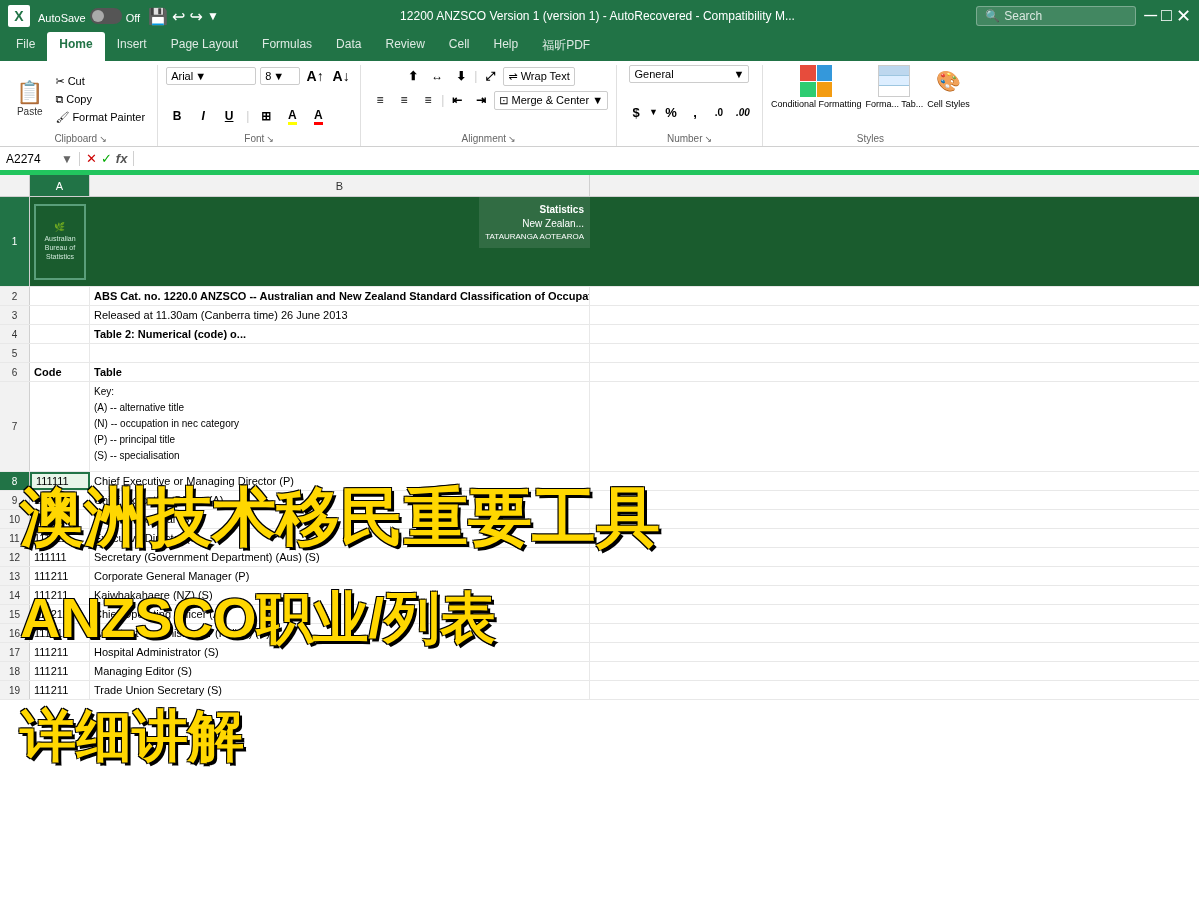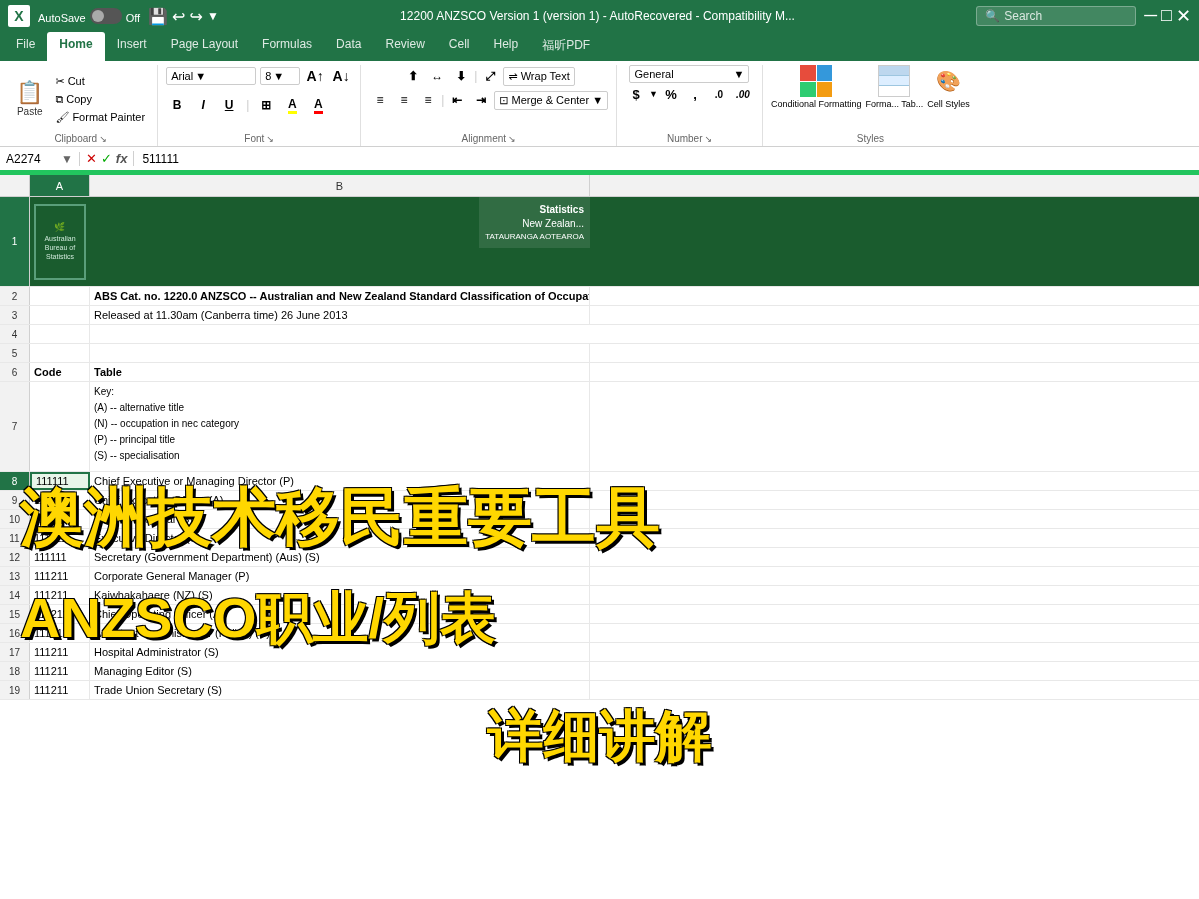--- a/index.html
+++ b/index.html
@@ -268,21 +268,20 @@
       line-height: 1.1;
       padding: 0 20px;
     }
     .cn-detail {
       font-size: 56px;
       font-weight: 900;
       color: #FFD700;
       text-shadow: 3px 3px 0 #000, -1px -1px 0 #000, 1px -1px 0 #000, -1px 1px 0 #000;
       font-family: 'Microsoft YaHei', SimHei, Arial, sans-serif;
       padding: 0 20px;
-      text-align: center;
     }
 
     .expand-icon { font-size: 9px; color: #666; }
 
     .col-a { width: 60px; }
     .col-b { width: 500px; }
   </style>
 </head>
 <body>
 
@@ -351,21 +350,21 @@
         </div>
       </div>
     </div>
     <div class="ribbon-group-label">
       <span>Clipboard</span>
       <span class="expand-icon">↘</span>
     </div>
   </div>
 
   <div class="ribbon-group">
-    <div class="ribbon-group-content" style="flex-direction:column;align-items:flex-start;gap:4px;">
+    <div class="ribbon-group-content" style="flex-direction:column;align-items:flex-start;gap:15px;">
       <div class="font-row">
         <div class="font-dropdown">
           <span>Arial</span>
           <span>▼</span>
         </div>
         <div class="size-dropdown">
           <span>8</span>
           <span>▼</span>
         </div>
         <div class="fmt-btn" style="font-size:14px;">A↑</div>
@@ -418,21 +417,21 @@
         </div>
       </div>
     </div>
     <div class="ribbon-group-label">
       <span>Alignment</span>
       <span class="expand-icon">↘</span>
     </div>
   </div>
 
   <div class="ribbon-group">
-    <div class="ribbon-group-content" style="flex-direction:column;gap:0;">
+    <div class="ribbon-group-content" style="flex-direction:column;gap:18px;">
       <div class="number-dropdown">
         <span>General</span>
         <span>▼</span>
       </div>
       <div style="display:flex;gap:2px;align-items:center;">
         <div class="fmt-btn" style="font-size:13px;">$</div>
         <span style="font-size:9px;">▼</span>
         <div class="fmt-btn" style="font-size:13px;">%</div>
         <div class="fmt-btn" style="font-size:13px;">,</div>
         <div class="fmt-btn" style="font-size:10px;">.0</div>
@@ -481,23 +480,20 @@
 <div class="formula-bar">
   <div class="cell-ref">
     <span>A2274</span>
     <span class="cell-ref-dropdown">▼</span>
   </div>
   <div class="formula-icons">
     <span style="color:#c00;">✕</span>
     <span style="color:#0a0;">✓</span>
     <span style="font-style:italic;font-weight:bold;color:#555;">fx</span>
   </div>
-  <div class="formula-input">
-    <span>511111</span>
-  </div>
 </div>
 
 <div class="spreadsheet">
   <div style="flex:1;overflow:hidden;position:relative;">
 
     <div class="col-header-row">
       <div class="row-num" style="background:#f2f2f2;"></div>
       <div class="col-header selected col-a">A</div>
       <div class="col-header col-b">B</div>
     </div>
@@ -529,20 +525,21 @@
 
     <div class="sheet-row">
       <div class="row-num">3</div>
       <div class="cell col-a"></div>
       <div class="cell col-b">Released at 11.30am (Canberra time) 26 June 2013</div>
     </div>
 
     <div class="sheet-row">
       <div class="row-num">4</div>
       <div class="cell col-a"></div>
+      <div class="cell col-b bold">Table 2: Numerical (code) o...</div>
     </div>
 
     <div class="sheet-row">
       <div class="row-num">5</div>
       <div class="cell col-a"></div>
       <div class="cell col-b"></div>
     </div>
 
     <div class="sheet-row">
       <div class="row-num">6</div>

